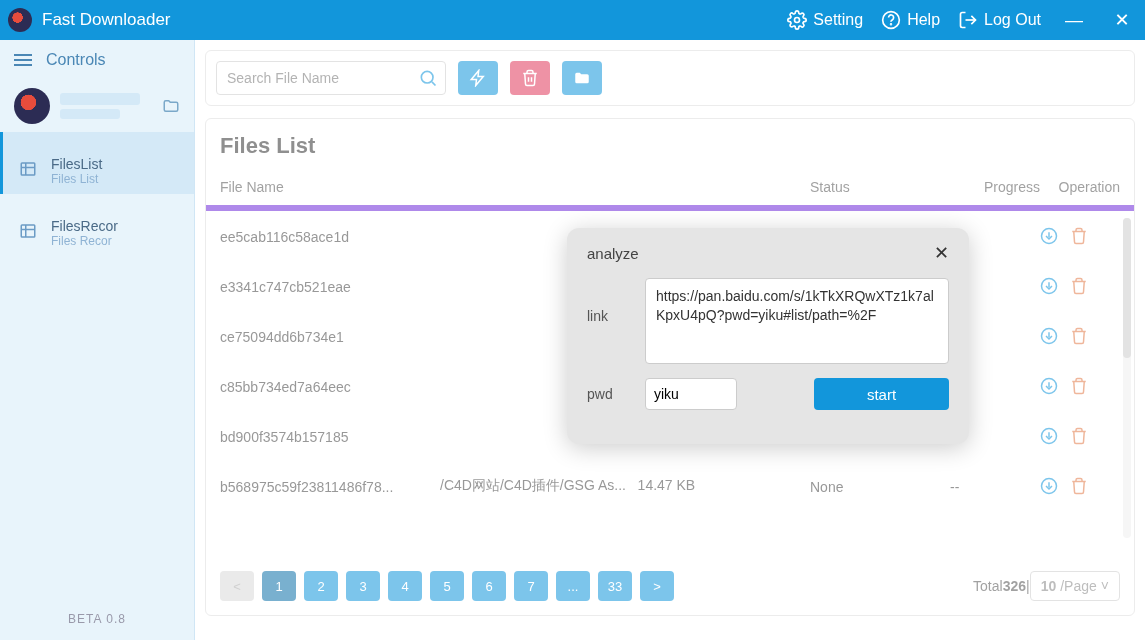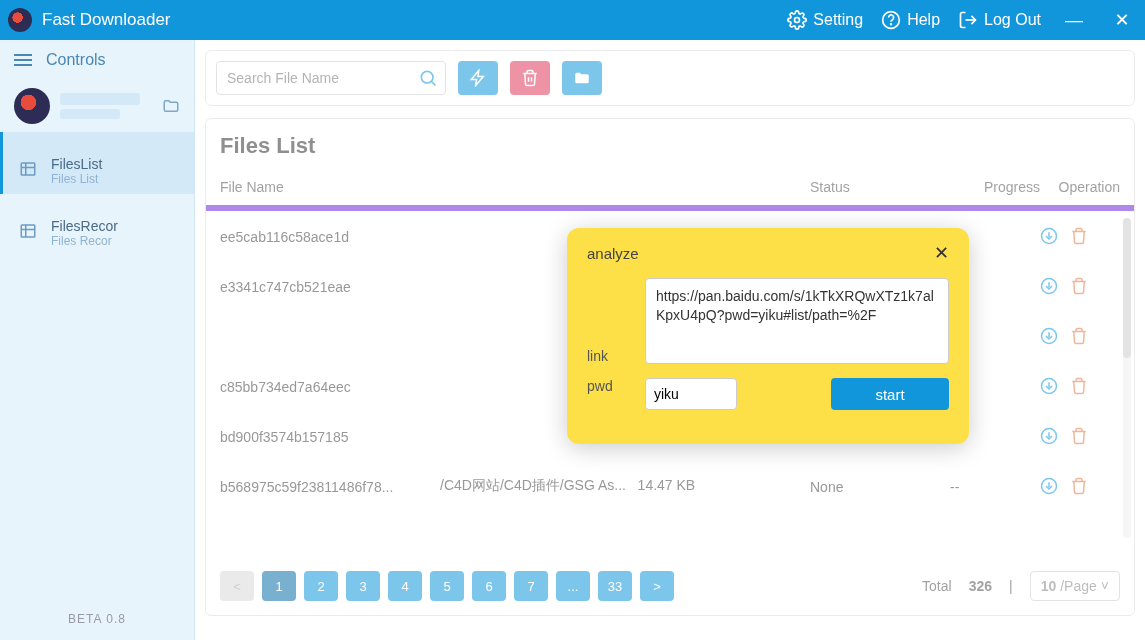--- a/index.html
+++ b/index.html
@@ -50,34 +50,34 @@
 .col-op{width:80px;text-align:left}
 .rows{flex:1;overflow:hidden}
 .row{display:flex;padding:16px 14px;color:#444;font-size:14px;align-items:flex-end}
 .ops{display:flex;gap:12px;justify-content:flex-start;width:80px}
 .dl-ic{color:#1296db;cursor:pointer}
 .del-ic{color:#e27b49;cursor:pointer}
 .pager{display:flex;align-items:center;padding:10px 14px 0;gap:8px}
 .pg-btn{min-width:34px;height:30px;background:#1296db;color:#fff;border-radius:4px;display:flex;align-items:center;justify-content:center;cursor:pointer;font-size:13px;padding:0 8px}
 .pg-btn.disabled{background:#d9d9d9;color:#aaa}
 .pg-btn.active{background:#0b6fa8}
-.pager-right{margin-left:auto;display:flex;align-items:center;gap:17px;color:#555}
+.pager-right{margin-left:auto;display:flex;align-items:center;gap:0;color:#555}
 .per-page{border:1px solid #ccc;border-radius:4px;height:30px;display:flex;align-items:center;padding:0 10px;gap:4px;color:#888;cursor:pointer}
 .scrollbar-fake{position:absolute;right:14px;top:178px;width:8px;height:320px;background:#eee;border-radius:4px}
 .scroll-thumb{width:8px;height:140px;background:#ccc;border-radius:4px}
 .overlay{position:absolute;inset:0;background:rgba(255,255,255,.45)}
-.modal{position:absolute;left:372px;top:188px;width:402px;background:#fde047;border-radius:12px;box-shadow:0 4px 24px rgba(0,0,0,.2);padding:14px 20px 20px}
+.modal{position:absolute;left:372px;top:188px;width:402px;background:#e5e5e5;border-radius:12px;box-shadow:0 4px 24px rgba(0,0,0,.2);padding:14px 20px 20px}
 .modal-hd{display:flex;align-items:center;justify-content:space-between;margin-bottom:12px}
 .modal-title{font-size:15px;color:#444}
 .close-x{font-size:18px;cursor:pointer;color:#333}
-.form-row{display:flex;gap:18px;margin:14px 0;}
+.form-row{display:flex;gap:18px;margin:14px 0;align-items:center}
 .form-lbl{width:40px;color:#555;font-size:14px}
 .link-ta{flex:1;height:86px;border:1px solid #ccc;border-radius:4px;padding:8px 10px;font-size:14px;resize:none;font-family:inherit;color:#333;line-height:1.35}
 .pwd-in{width:92px;height:32px;border:1px solid #ccc;border-radius:4px;padding:0 8px;font-size:14px}
-.start-btn{margin-left:auto;width:118px;height:32px;background:#1296db;color:#fff;border:none;border-radius:4px;font-size:15px;cursor:pointer}
+.start-btn{margin-left:auto;width:135px;height:32px;background:#1296db;color:#fff;border:none;border-radius:4px;font-size:15px;cursor:pointer}
 .tip{color:#e03a8c;font-size:13px;line-height:1.45;margin-top:6px}
 svg{display:block}
 </style>
 </head>
 <body>
 
 <div class="titlebar">
   <div class="logo"></div>
   <div class="app-title">Fast Downloader</div>
   <div class="titlebar-right">
@@ -243,20 +243,21 @@
     <span class="del-ic">
                 <svg width="18" height="18" viewBox="0 0 24 24" fill="none" stroke="currentColor" stroke-width="2">
                   <path d="M3 6h18"></path>
                   <path d="M8 6V4a2 2 0 0 1 2-2h4a2 2 0 0 1 2 2v2"></path>
                   <path d="M19 6l-1 14a2 2 0 0 1-2 2H8a2 2 0 0 1-2-2L5 6"></path>
                 </svg>
               </span>
   </div>
           </div>
           <div class="row">
+            <div class="col-fn">ce75094dd6b734e1</div>
   <div class="col-mid"> &nbsp; </div>
   <div class="col-st">None</div>
   <div class="col-pr">--</div>
   <div class="ops">
     <span class="dl-ic">
                 <svg width="18" height="18" viewBox="0 0 24 24" fill="none" stroke="currentColor" stroke-width="2">
                   <circle cx="12" cy="12" r="10"></circle>
                   <path d="M12 7v7"></path>
                   <path d="M8 12l4 4 4-4"></path>
                 </svg>
@@ -365,21 +366,21 @@
     <div class="scrollbar-fake">
         <div class="scroll-thumb"></div>
       </div>
 
     <div class="overlay"></div>
     <div class="modal">
       <div class="modal-hd">
         <span class="modal-title">analyze</span>
         <span class="close-x">✕</span>
       </div>
-      <div class="form-row" style="align-items:flex-end">
+      <div class="form-row" style="align-items:flex-start">
         <div class="form-lbl" style="margin-top:30px">link</div>
         <textarea class="link-ta" style="">https://pan.baidu.com/s/1kTkXRQwXTz1k7alKpxU4pQ?pwd=yiku#list/path=%2F</textarea>
       </div>
       <div class="form-row">
         <div class="form-lbl">pwd</div>
         <input class="pwd-in" value="yiku" style="">
         <button class="start-btn">start</button>
       </div>
     </div>
   </div>

